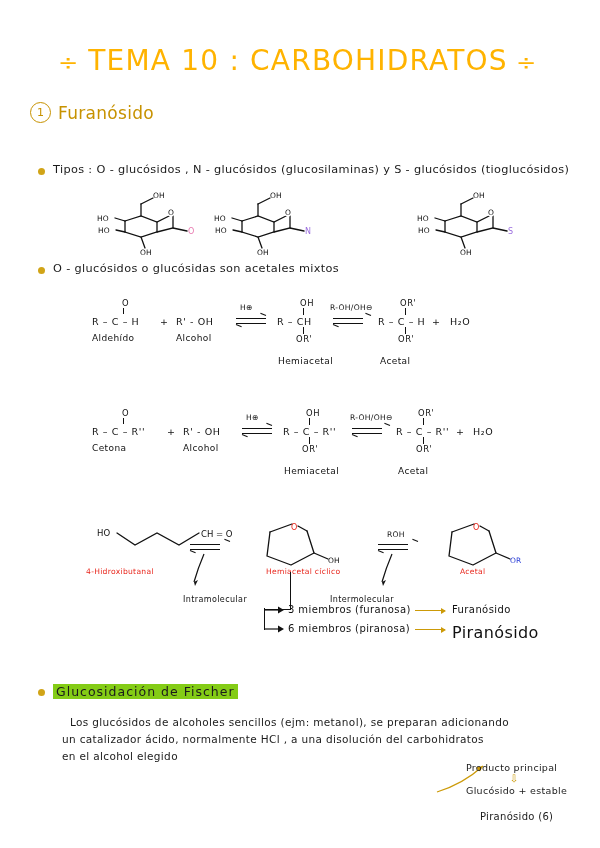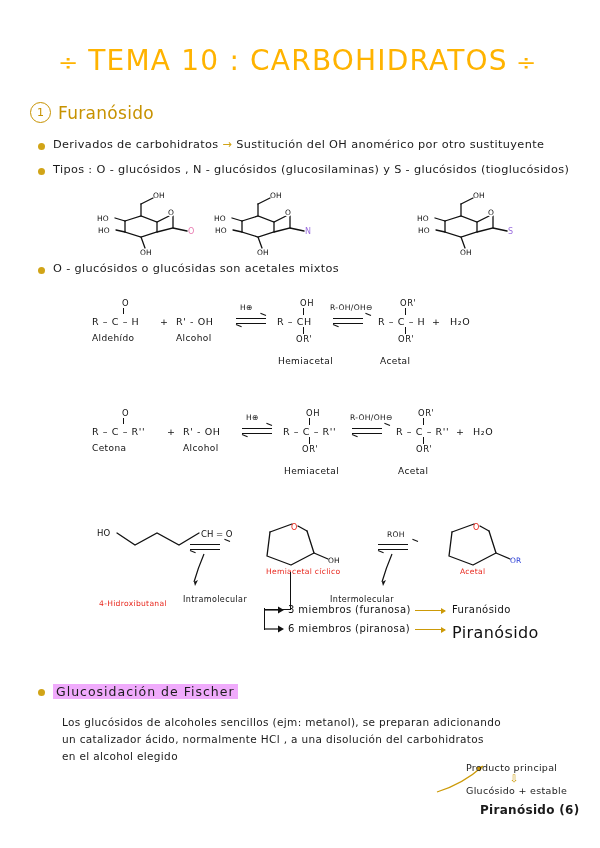--- a/index.html
+++ b/index.html
@@ -31,21 +31,21 @@
     width:19px;height:19px;border:1.6px solid #c79200;border-radius:50%;
     display:flex;align-items:center;justify-content:center;
     font-size:11px;line-height:1;color:#c79200;
   }
   .sec-title{font-size:17px;color:#c79200;letter-spacing:.3px;}
   
   .bullet-row{display:flex;align-items:flex-start;gap:8px;}
   .dot{width:7px;height:7px;border-radius:50%;background:#d1a417;margin-top:5px;flex:none;}
   .btxt{font-size:11.3px;color:#1b1b1b;letter-spacing:.35px;white-space:nowrap;}
   .arrow-gold{color:#d1a417;}
-  .hl{background:#f0abfc;padding:0 3px;}
+  .hl{background:#84cc16;padding:0 3px;}
   
   .chem{font-size:9.5px;color:#111;letter-spacing:.6px;white-space:nowrap;}
   .chem.sm{font-size:8.4px;}
   .lbl{font-size:9px;color:#111;letter-spacing:.4px;white-space:nowrap;}
   .lbl-red{font-size:7.6px;color:#e8261c;letter-spacing:.3px;white-space:nowrap;}
   
   .eq{position:absolute;width:30px;height:12px;}
   .eq:before,.eq:after{content:"";position:absolute;left:0;width:30px;height:0;border-top:1.3px solid #111;}
   .eq:before{top:2px;}
   .eq:after{top:7px;}
@@ -72,28 +72,20 @@
     <span class="deco">÷</span>
     <span class="big">TEMA 10 : CARBOHIDRATOS</span>
     <span class="deco">÷</span>
   </div>
 
   <div class="abs sec-head">
     <span class="circnum">1</span>
     <span class="sec-title">Furanósido</span>
   </div>
 
-  <div class="abs bullet-row" style="top:138px;left:38px;">
-    <span class="dot"></span>
-    <span class="btxt">
-      <span>Derivados de carbohidratos</span>
-      <span class="arrow-gold">→</span>
-      <span>Sustitución del OH anomérico por otro sustituyente</span>
-    </span>
-  </div>
 
   <div class="abs bullet-row" style="top:163px;left:38px;">
     <span class="dot"></span>
     <span class="btxt">Tipos : O - glucósidos ,  N - glucósidos  (glucosilaminas)   y   S - glucósidos  (tioglucósidos)</span>
   </div>
 
   <div class="abs" style="top:192px;left:95px;">
     <svg width="125" height="66" viewBox="0 0 125 66">
       <g stroke="#111" stroke-width="1.3" fill="none" stroke-linecap="round">
         <path d="M30 29 L46 24 L62 30 L78 22"></path>
@@ -246,21 +238,21 @@
 
     <div class="abs" style="top:0px;left:95px;">
       <svg width="170" height="45" viewBox="0 0 170 45">
         <g stroke="#111" stroke-width="1.3" fill="none" stroke-linecap="round">
           <path d="M22 13 L40 25 L62 13 L84 25 L104 13"></path>
         </g>
         <text x="2" y="16" font-size="8.5" font-family="DejaVu Sans, sans-serif" fill="#111">HO</text>
         <text x="106" y="17" font-size="8.5" font-family="DejaVu Sans, sans-serif" fill="#111">CH = O</text>
       </svg>
     </div>
-    <span class="abs lbl-red" style="top:47px;left:99px;margin-top:32px;">4-Hidroxibutanal</span>
+    <span class="abs lbl-red" style="top:47px;left:86px;">4-Hidroxibutanal</span>
 
     <span class="eq" style="top:22px;left:190px;width:40px;">
         <i class="hl1"></i>
         <i class="hl2"></i>
       </span>
 
     <svg class="abs" style="top:32px;left:182px;" width="40" height="42">
       <path d="M22 2 Q16 16 12 30" stroke="#111" stroke-width="1.2" fill="none"></path>
       <path d="M12 30 l4 -2 l-3 6 z" fill="#111"></path>
     </svg>
@@ -327,31 +319,31 @@
   </div>
 
   <div class="abs bullet-row" style="top:684px;left:38px;">
     <span class="dot"></span>
     <span class="btxt" style="font-size:12.5px;letter-spacing:1px;">
       <span class="hl">Glucosidación de Fischer</span>
     </span>
   </div>
 
   <div class="abs" style="top:714px;left:62px;width:500px;">
-    <div style="font-size:10.5px;letter-spacing:.35px;line-height:17px;color:#1b1b1b;white-space:nowrap;">Los glucósidos de alcoholes sencillos (ejm: metanol), se preparan adicionando</div>
+    <div style="font-size:10.5px;letter-spacing:.35px;line-height:17px;color:#1b1b1b;white-space:nowrap;margin-left:8px;">Los glucósidos de alcoholes sencillos (ejm: metanol), se preparan adicionando</div>
     <div style="font-size:10.5px;letter-spacing:.35px;line-height:17px;color:#1b1b1b;white-space:nowrap;">un catalizador ácido, normalmente HCl , a una disolución del carbohidratos</div>
     <div style="font-size:10.5px;letter-spacing:.35px;line-height:17px;color:#1b1b1b;white-space:nowrap;">en el alcohol elegido</div>
   </div>
 
 
   <svg class="abs" style="top:762px;left:435px;" width="60" height="35">
     <path d="M2 30 Q28 22 48 4" stroke="#cc9a08" stroke-width="1.3" fill="none"></path>
     <path d="M48 4 l-7 1.5 l4 4 z" fill="#cc9a08"></path>
   </svg>
 
   <div class="abs" style="top:762px;left:466px;text-align:left;">
     <div style="font-size:9.5px;letter-spacing:.3px;color:#1b1b1b;white-space:nowrap;">Producto principal</div>
     <div style="font-size:10px;color:#cc9a08;text-align:center;width:96px;line-height:12px;">⇩</div>
     <div style="font-size:9.5px;letter-spacing:.3px;color:#1b1b1b;white-space:nowrap;">Glucósido + estable</div>
-    <div style="font-size:12px;letter-spacing:.3px;color:#1b1b1b;white-space:nowrap;margin-top:7px;margin-left:14px;font-weight:bold;">Piranósido (6)</div>
+    <div style="font-size:10px;letter-spacing:.3px;color:#1b1b1b;white-space:nowrap;margin-top:15px;margin-left:14px;">Piranósido (6)</div>
   </div>
 
 </div>
 
 </body></html>

